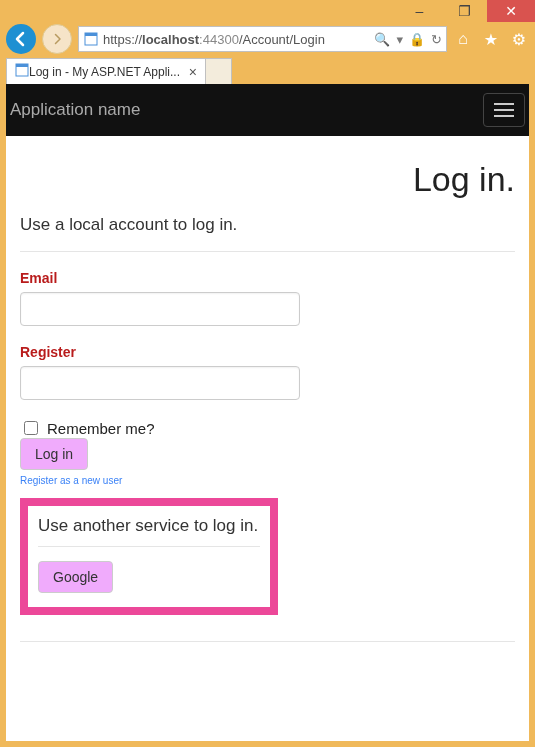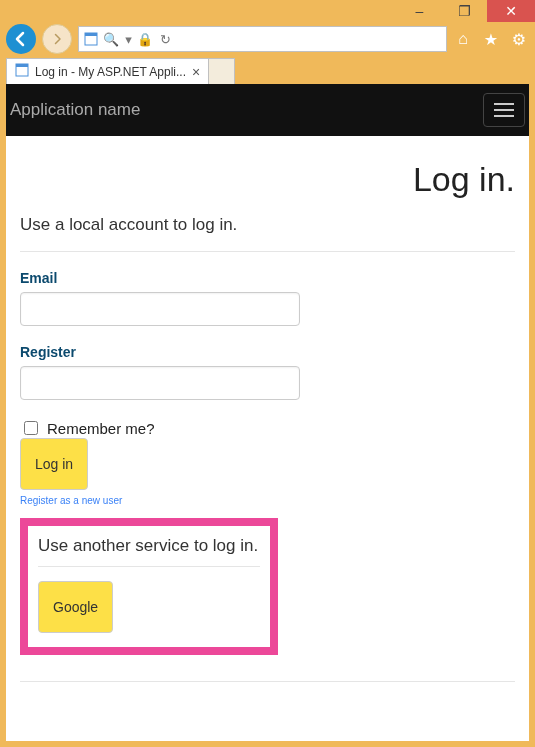--- a/index.html
+++ b/index.html
@@ -85,21 +85,20 @@
     background:#fff;
     border:1px solid #c0c0c0;
     border-bottom:none;
     height:26px;
     min-width:200px;
     display:flex;
     align-items:center;
     padding:0 8px;
     font-size:12px;
     color:#333;
-    gap:6px;
   }
   .tab .close-x { margin-left:auto; color:#555; font-size:14px; }
   .tab-spacer {
     width:26px; height:26px;
     background:#f3ecdc;
     border:1px solid #c0c0c0;
     border-left:none;
     border-bottom:none;
   }
 
@@ -133,38 +132,38 @@
     gap:4px;
   }
   .hamburger span { display:block; width:20px; height:2px; background:#ccc; }
 
   .content { padding: 16px 14px 0 14px; color:#222; }
   h1 { font-size:34px; margin:8px 0 16px 0; font-weight:400;text-align:right; }
   h4 { font-size:17px; margin:0 0 16px 0; font-weight:400; color:#333; }
   hr { border:none; border-top:1px solid #e5e5e5; margin:10px 0 18px 0; }
 
   .form-group { margin-bottom:18px; }
-  label.field-label { display:block; font-weight:700; font-size:14px; margin-bottom:6px; color:#0c4a6e;}
+  label.field-label { display:block; font-weight:700; font-size:14px; margin-bottom:6px; color:#b91c1c;}
   input.form-control {
     width:280px; height:34px;
     border:1px solid #ccc;
     border-radius:4px;
     padding:4px 10px;
     font-size:14px;
     background:#fff;
     box-shadow: inset 0 1px 2px rgba(0,0,0,0.06);
   }
   .checkbox-row { display:flex; align-items:center; gap:6px; font-size:15px; color:#222; }
   .checkbox-row input { width:14px; height:14px; }
   .btn {
     display:inline-block;
     border:1px solid #ccc;
     border-radius:4px;
-    background:#fde047;
-    padding:17px 14px;
+    background:#f0abfc;
+    padding:7px 14px;
     font-size:14px;
     color:#333;
   }
   .link { color:#3b82f6; font-size:10px; text-decoration:none; display:inline-block; }
 
   .external-section {
     border:8px solid #ec4899;
     padding:10px 10px 14px 10px;
     margin-top:10px;
     width:258px;
@@ -193,20 +192,23 @@
     <svg width="12" height="12" viewBox="0 0 16 16">
         <path d="M6 2 L12 8 L6 14" stroke="#b89a60" stroke-width="2" fill="none" stroke-linecap="round" stroke-linejoin="round"></path>
       </svg>
   </div>
   <div class="addr-bar">
     <span class="addr-icon">
       <svg width="14" height="14" viewBox="0 0 14 14">
           <rect x="1" y="1" width="12" height="12" fill="#fff" stroke="#4a90d9"></rect>
           <rect x="1" y="1" width="12" height="3" fill="#4a90d9"></rect>
         </svg>
+    </span>
+    <span class="addr-text">
+      <span>https://</span><b>localhost</b><span class="port">:44300</span><span>/Account/Login</span>
     </span>
     <span class="addr-right">
       <span>🔍</span>
       <span>▾</span>
       <span>🔒</span>
       <span>↻</span>
     </span>
   </div>
   <div class="ie-icons">
     <span>⌂</span>

